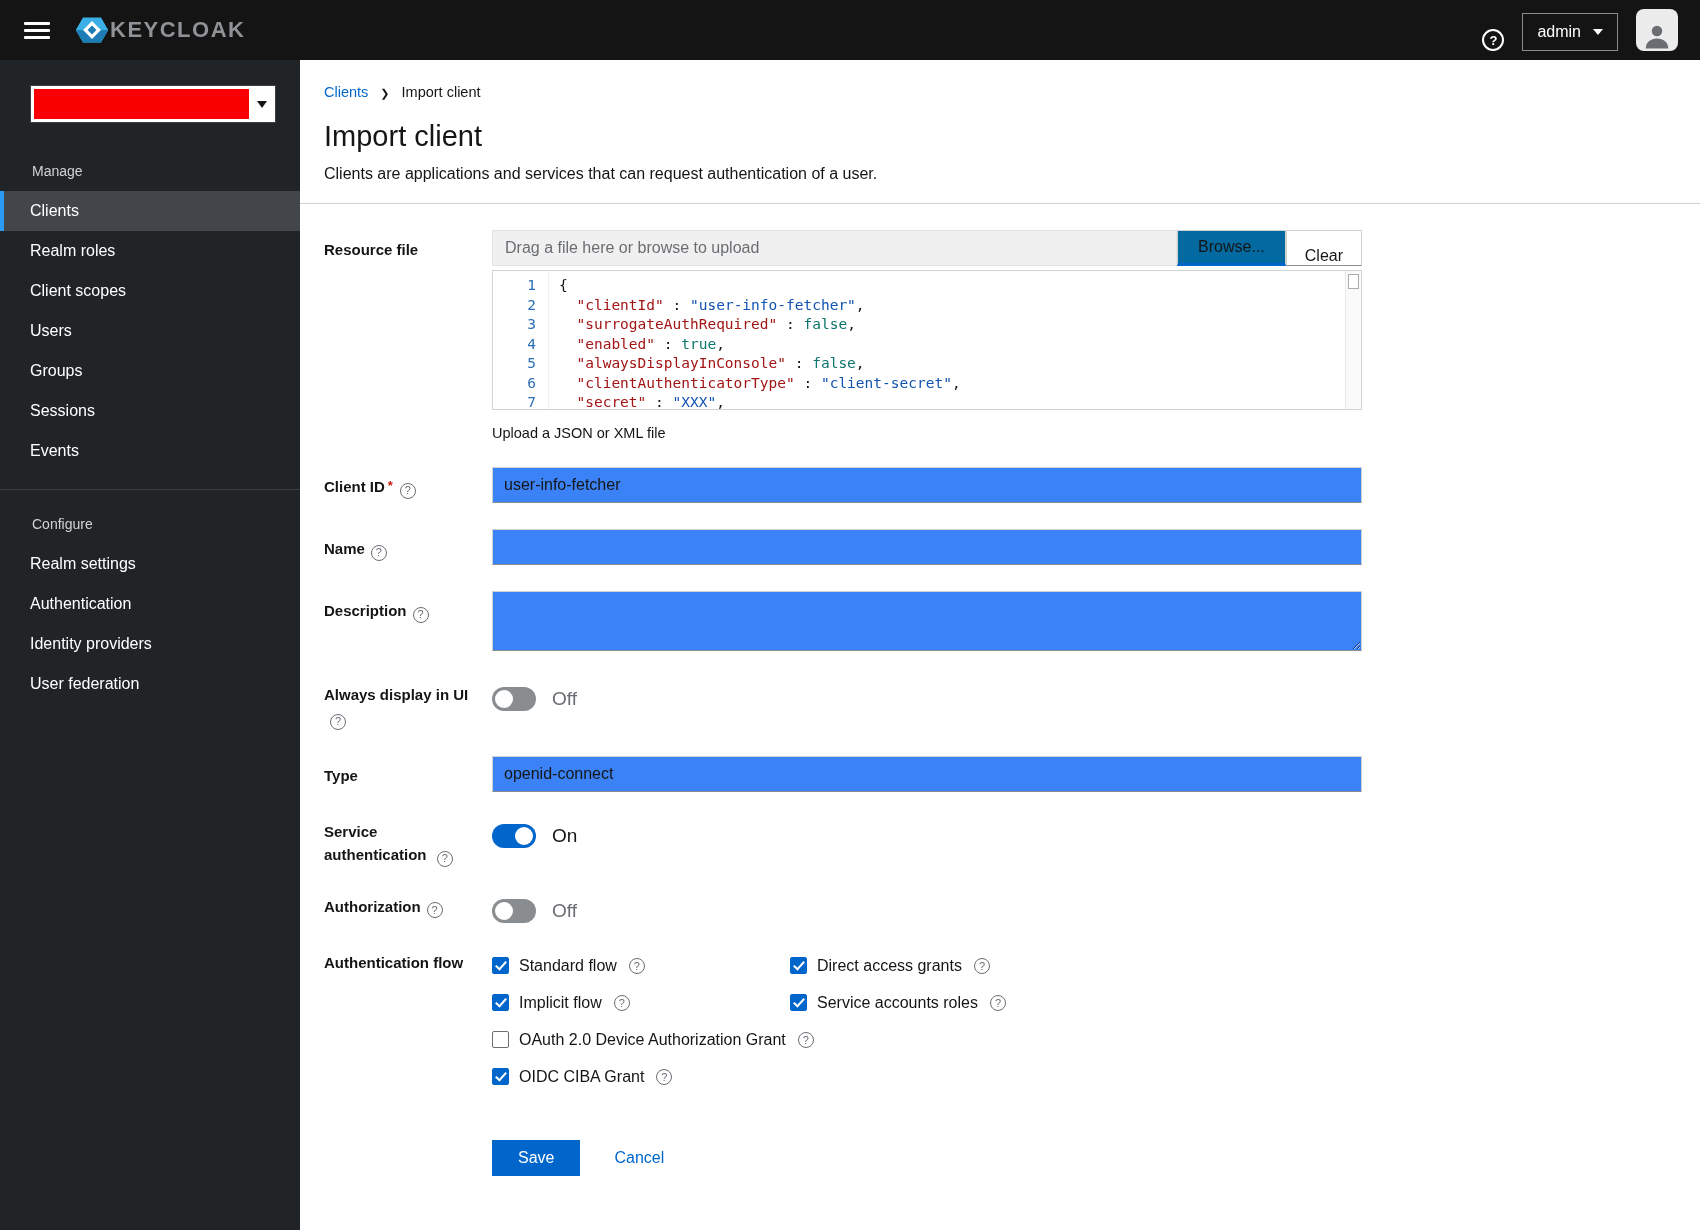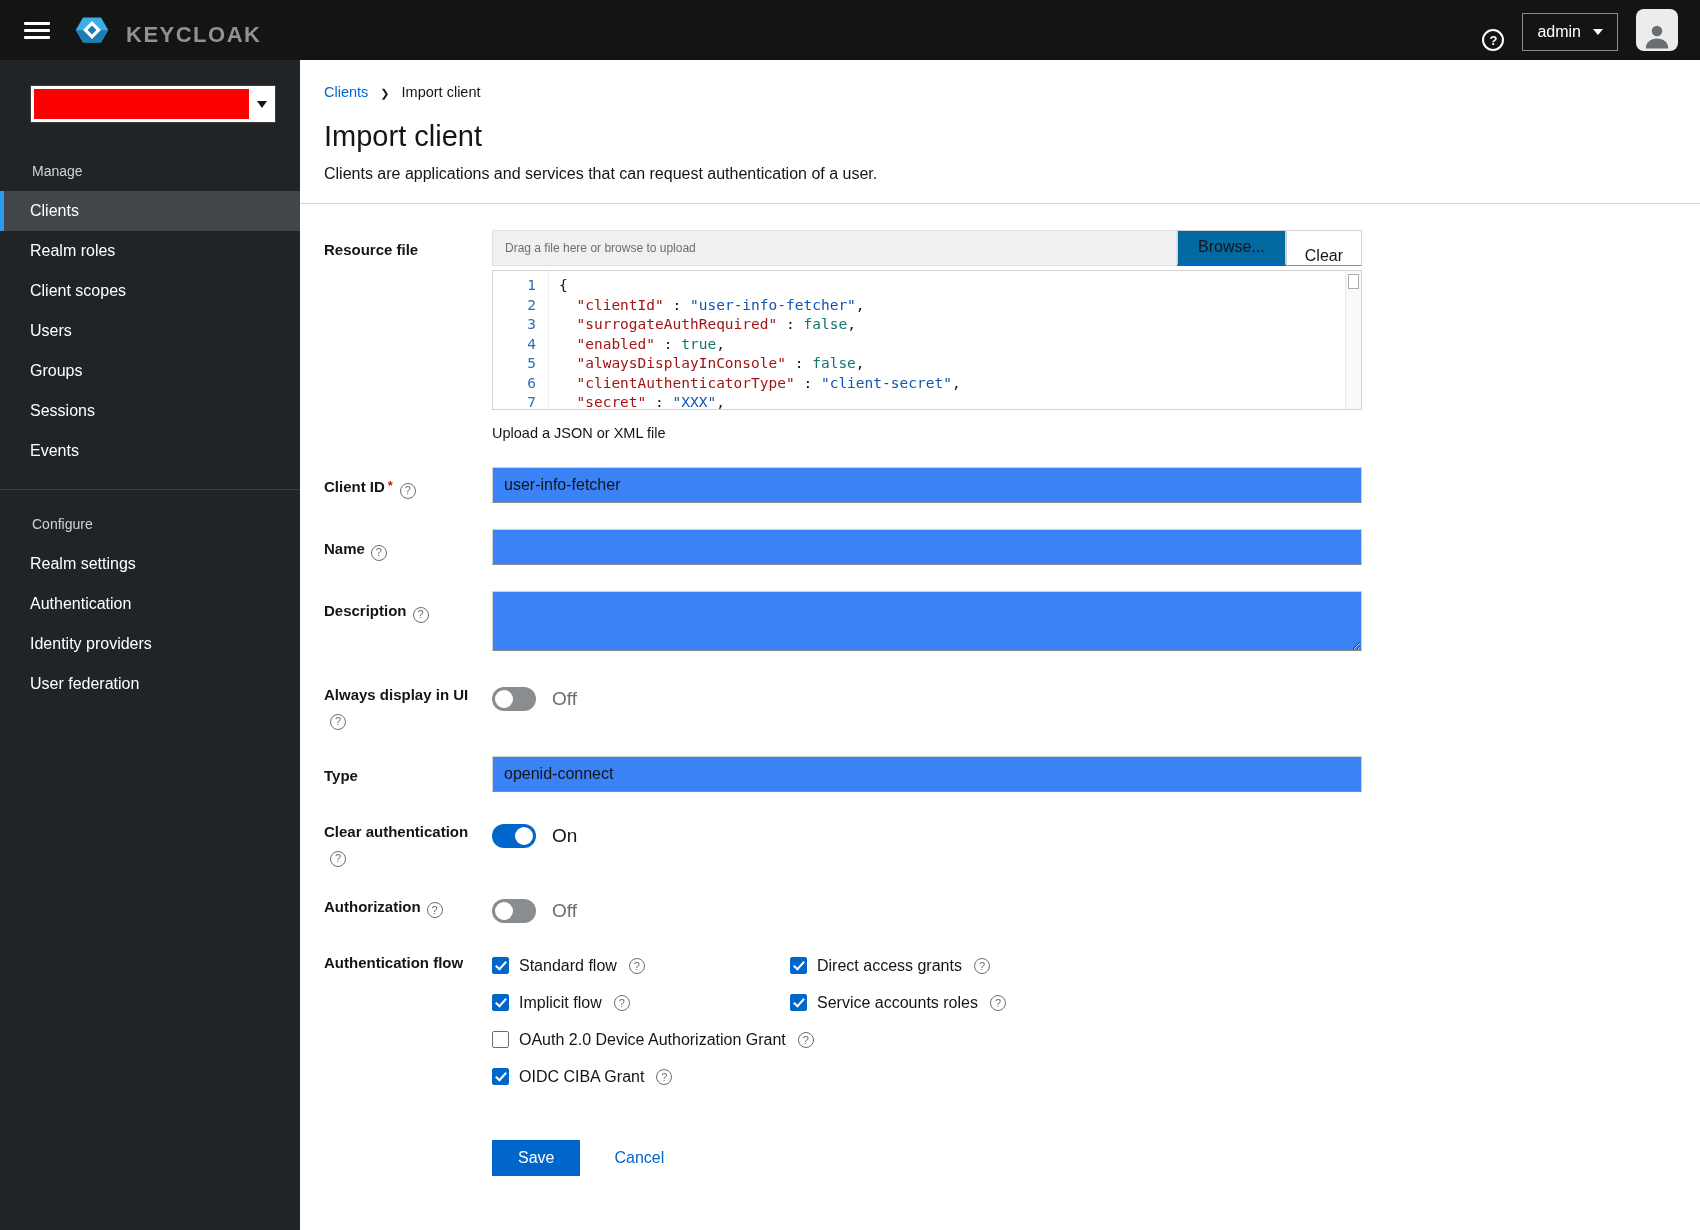--- a/index.html
+++ b/index.html
@@ -5,21 +5,21 @@
   * { box-sizing: border-box; }
   html,body { margin:0; padding:0; background:#fff; }
   body { font-family:"Liberation Sans","DejaVu Sans",sans-serif; color:#151515; }
   .app { width:1700px; height:1230px; display:flex; flex-direction:column; overflow:hidden; }
 
   
   .topbar { height:60px; background:#141414; display:flex; align-items:center; justify-content:space-between; padding:0 22px 0 24px; flex-shrink:0; }
   .topbar-left { display:flex; align-items:center; gap:24px; }
   .hamburger { width:26px; cursor:pointer; padding:2px 0; }
   .hamburger div { height:3px; background:#fff; border-radius:1px; margin:4px 0; }
-  .brand { display:flex; align-items:flex-end; gap:16px; cursor:pointer; }
+  .brand { display:flex; align-items:center; gap:0; cursor:pointer; }
   .brand-text { color:#8f9296; font-size:22px; font-weight:700; letter-spacing:1.5px; }
   .topbar-right { display:flex; align-items:flex-end; gap:18px; }
   .tb-help { width:22px; height:22px; border:2px solid #fff; border-radius:50%; color:#fff; font-size:13px; font-weight:700; display:flex; align-items:center; justify-content:center; cursor:pointer; }
   .tb-help::before { content:"?"; }
   .user-dropdown { border:1px solid #8a8d90; color:#fff; height:38px; padding:0 14px; display:flex; align-items:center; gap:12px; font-size:16px; cursor:pointer; background:#141414; }
   .caret-down-white { width:0; height:0; border-left:5px solid transparent; border-right:5px solid transparent; border-top:6px solid #fff; }
   .avatar { width:42px; height:42px; border-radius:8px; background:#ececec; display:flex; align-items:flex-end; justify-content:center; overflow:hidden; cursor:pointer; }
 
   
   .layout { display:flex; flex:1; overflow:hidden; }
@@ -49,21 +49,21 @@
   .required { color:#c9190b; font-size:13px; vertical-align:2px; margin:0 1px 0 3px; }
   .help-icon { display:inline-flex; width:16px; height:16px; border:1px solid #6a6e73; border-radius:50%; color:#6a6e73; font-size:11px; font-weight:400; align-items:center; justify-content:center; margin-left:6px; vertical-align:-2px; cursor:pointer; }
   .help-icon::before { content:"?"; }
   .form-field { flex:1; max-width:870px; }
 
   .text-input { width:100%; height:36px; border:1px solid #d2d2d2; border-bottom-color:#8a8d90; padding:0 11px; font-size:16px; font-family:inherit; color:#151515; background:#3b82f6; }
   textarea.text-input { height:60px; padding:7px 11px; resize:both; line-height:1.3; }
 
   
   .upload-row { display:flex; height:36px; }
-  .upload-input { flex:1; background:#f0f0f0; border:1px solid #e3e3e3; color:#6a6e73; font-size:12px; padding:0 12px; font-family:inherit; }
+  .upload-input { flex:1; background:#f0f0f0; border:1px solid #e3e3e3; color:#6a6e73; font-size:16px; padding:0 12px; font-family:inherit; }
   .upload-input::placeholder { color:#6a6e73; opacity:1; }
   .btn-browse { background:#0369a1; border:1px solid #d2d2d2; border-bottom:3px solid #0066cc; padding:0 20px; font-size:16px; font-family:inherit; color:#151515; cursor:pointer; }
   .btn-clear { background:#fff; border:1px solid #d2d2d2; border-bottom-color:#8a8d90; padding:16px 18px; font-size:16px; font-family:inherit; color:#151515; cursor:pointer; }
 
   
   .code-editor { position:relative; margin-top:4px; height:140px; border:1px solid #d2d2d2; display:flex; overflow:hidden; background:#fff; font-family:"DejaVu Sans Mono","Liberation Mono",monospace; font-size:14.5px; line-height:19.5px; }
   .code-gutter { width:56px; flex-shrink:0; text-align:right; padding:5px 12px 0 0; color:#2b6fb5; border-right:1px solid #f0f0f0; }
   .code-body { flex:1; padding:5px 0 0 10px; white-space:pre; overflow:hidden; cursor:text; }
   .tok-p { color:#151515; }
   .tok-k { color:#a31515; }
@@ -247,21 +247,21 @@
           <div class="form-label">
             <span>Type</span>
           </div>
           <div class="form-field">
             <input class="text-input" value="openid-connect" style="">
           </div>
         </div>
 
         <div class="form-row">
           <div class="form-label no-pad">
-            <span>Clear authentication</span> <span class="help-icon"></span>
+            <span>Service authentication</span> <span class="help-icon"></span>
           </div>
           <div class="form-field">
             <div class="toggle checked">
               <span class="switch">
                   <span class="knob"></span>
                 </span>
               <span class="toggle-label">On</span>
             </div>
           </div>
         </div>

